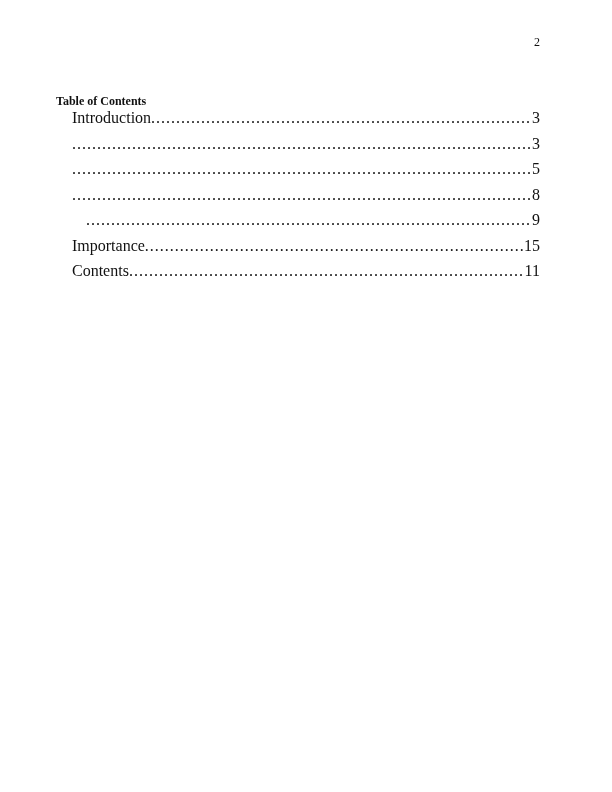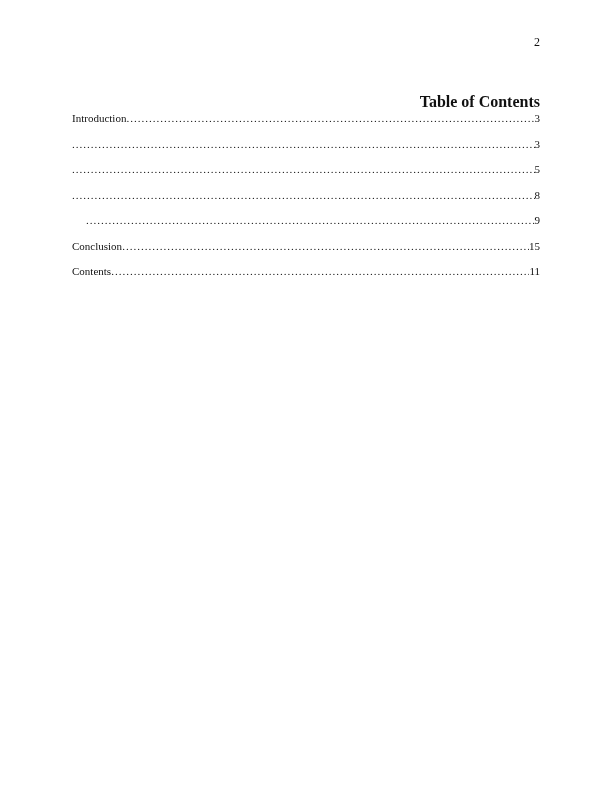--- a/index.html
+++ b/index.html
@@ -22,35 +22,35 @@
     right: 72px;
     font-size: 12px;
     line-height: 12px;
     text-align: right;
   }
   .doc-title {
     position: absolute;
     top: 95px;
     left: 56px;
     right: 72px;
-    text-align: right;
-    font-size: 16px;
+    text-align: left;
+    font-size: 12px;
     line-height: 13px;
     font-weight: bold;
   }
   .toc {
     position: absolute;
     top: 111px;
     left: 72px;
     right: 72px;
   }
   .toc-row {
     display: flex;
     align-items: baseline;
-    font-size: 11px;
+    font-size: 16px;
     line-height: 14px;
     margin-bottom: 11.5px;
     cursor: pointer;
   }
   .toc-row.indent {
     padding-left: 14px;
   }
   .toc-label {
     white-space: nowrap;
   }
@@ -95,21 +95,21 @@
       <span class="toc-dots">............................................................................................................................................................................................................................................................................................................</span>
       <span class="toc-page">8</span>
     </div>
 
     <div class="toc-row indent">
       <span class="toc-dots">............................................................................................................................................................................................................................................................................................................</span>
       <span class="toc-page">9</span>
     </div>
 
     <div class="toc-row">
-      <span class="toc-label">Conclusion</span>
+      <span class="toc-label">Importance</span>
       <span class="toc-dots">............................................................................................................................................................................................................................................................................................................</span>
       <span class="toc-page">15</span>
     </div>
 
     <div class="toc-row">
       <span class="toc-label">Contents</span>
       <span class="toc-dots">............................................................................................................................................................................................................................................................................................................</span>
       <span class="toc-page">11</span>
     </div>
 

